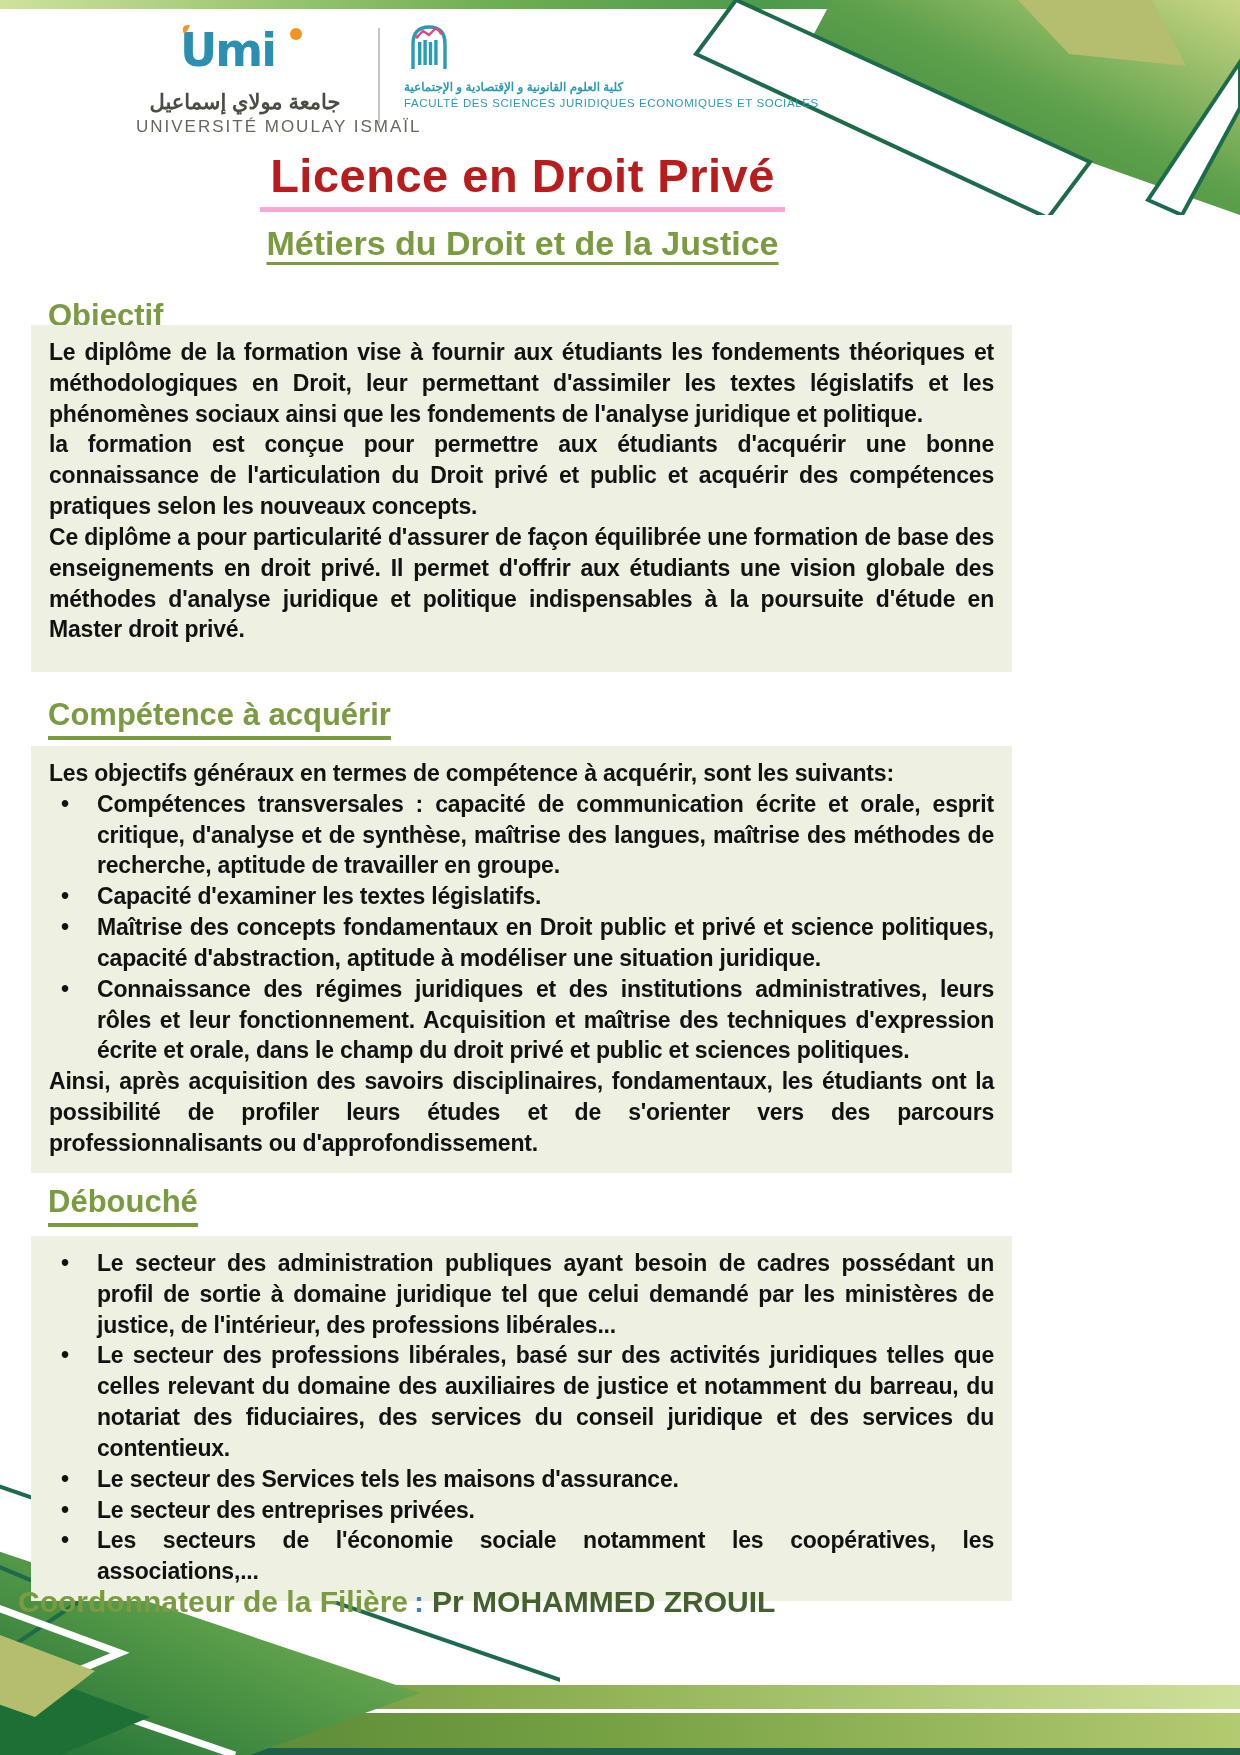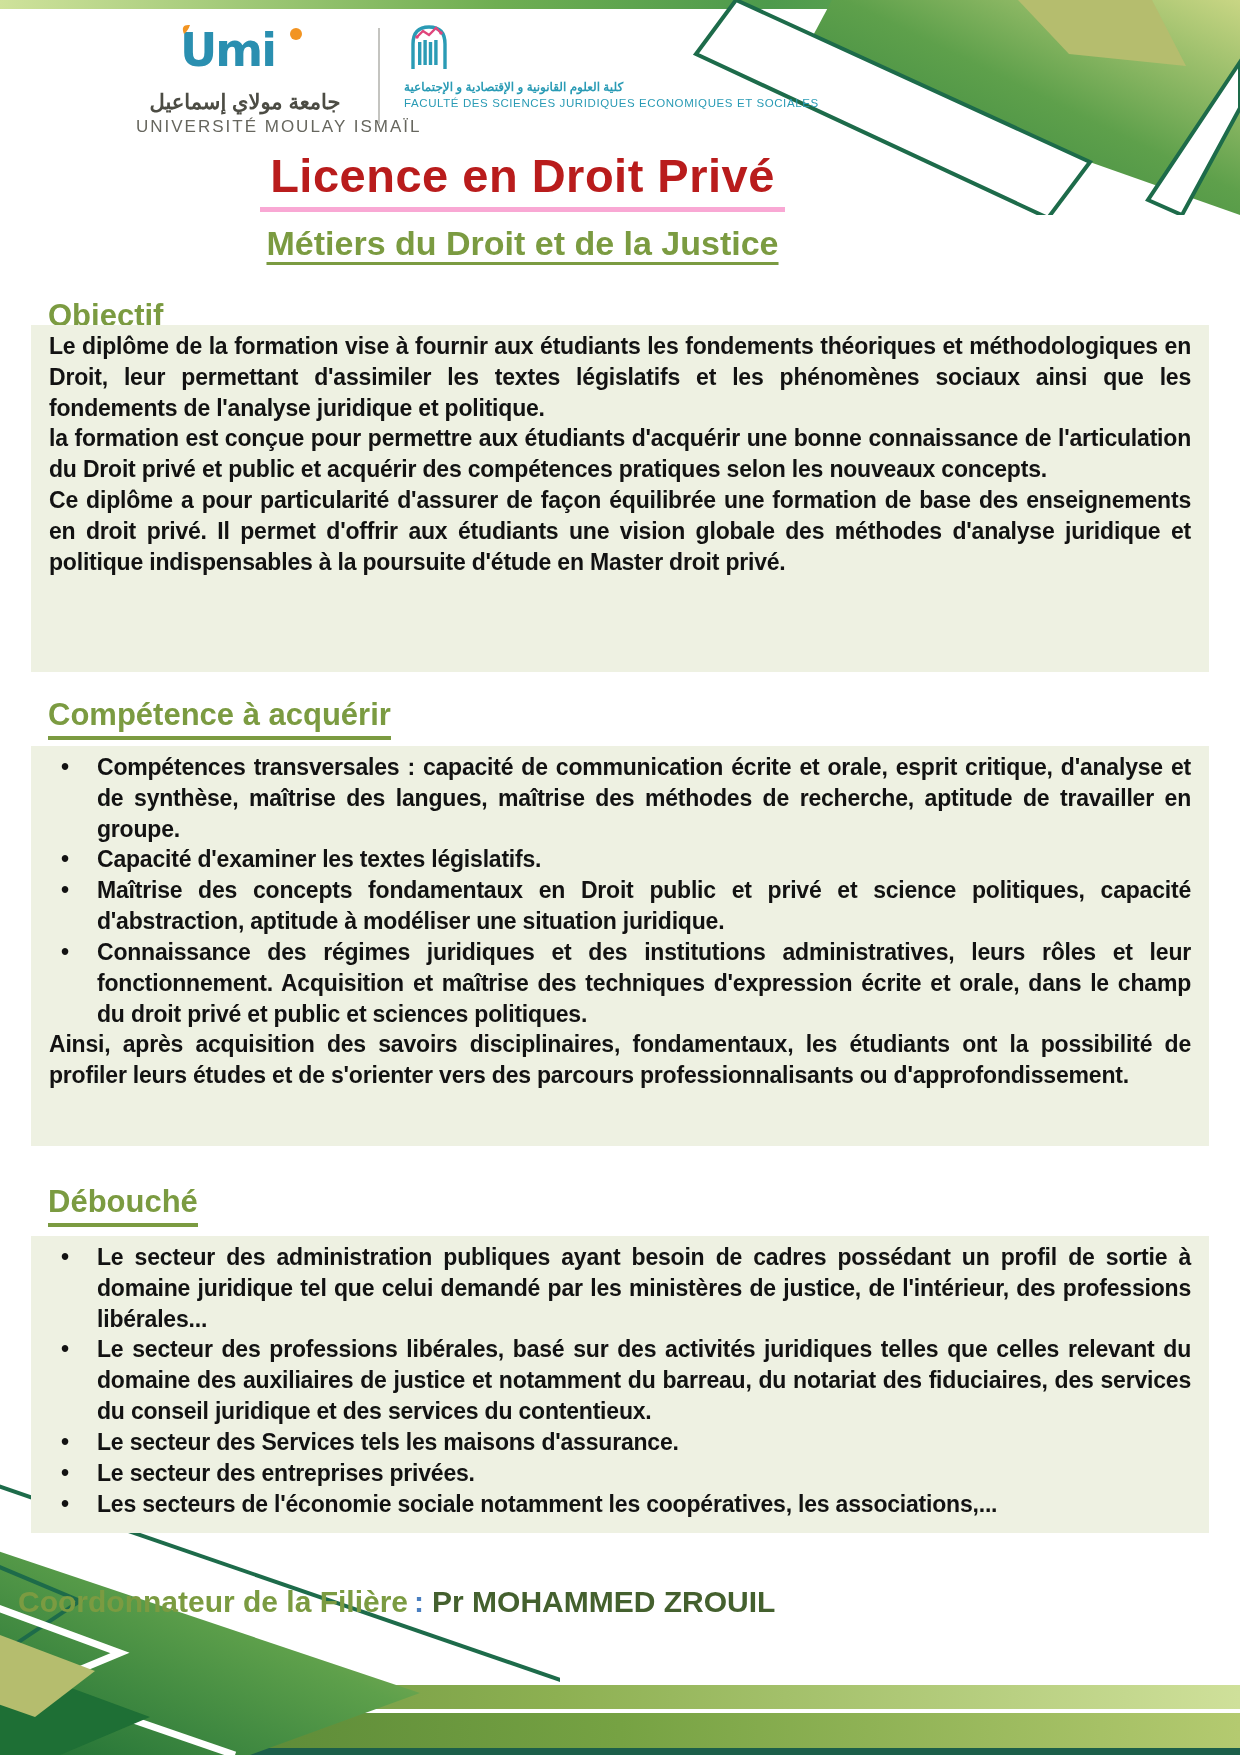--- a/index.html
+++ b/index.html
@@ -37,22 +37,22 @@
   .subtitle{display:inline-block;margin:0;font-size:34px;font-weight:bold;color:#7b9b41;
             text-decoration:underline;text-decoration-thickness:3px;text-underline-offset:7px;}
 
   
   .sec-heading{position:absolute;left:48px;z-index:3;margin:0;font-size:31px;font-weight:bold;color:#7b9b41;}
   .sec-heading span{display:inline-block;border-bottom:4px solid #7b9b41;padding-bottom:3px;}
   .h-objectif{top:281px;margin-top:17px;}
   .h-competence{top:697px;}
   .h-debouche{top:1184px;}
 
-  .box{position:absolute;left:31px;width:1178px;box-sizing:border-box;z-index:3;
-       background:#eef1e2;padding:6px 18px 14px 18px;
+  .box{position:absolute;left:31px;width:981px;box-sizing:border-box;z-index:3;
+       background:#eef1e2;padding:12px 18px 14px 18px;
        font-size:23px;font-weight:bold;line-height:1.34;color:#121212;
        letter-spacing:-.2px;text-align:justify;}
   .box-objectif{top:325px;min-height:347px;}
   .box-competence{top:746px;min-height:400px;}
   .box-debouche{top:1236px;min-height:254px;}
   .box p{margin:0;}
   .bullet-row{display:flex;}
   .bullet-glyph{flex:0 0 48px;padding-left:12px;box-sizing:border-box;}
   .bullet-glyph::before{content:"\2022";}
   .bullet-text{flex:1;margin:0;text-align:justify;}
@@ -147,20 +147,21 @@
   <div class="box box-objectif">
     <p>Le diplôme de la formation vise à fournir aux étudiants les fondements théoriques et méthodologiques en Droit, leur permettant d'assimiler les textes législatifs et les phénomènes sociaux ainsi que les fondements de l'analyse juridique et politique.</p>
     <p>la formation est conçue pour permettre aux étudiants d'acquérir une bonne connaissance de l'articulation du Droit privé et public et acquérir des compétences pratiques selon les nouveaux concepts.</p>
     <p>Ce diplôme a pour particularité d'assurer de façon équilibrée une formation de base des enseignements en droit privé. Il permet d'offrir aux étudiants une vision globale des méthodes d'analyse juridique et politique indispensables à la poursuite d'étude en Master droit privé.</p>
   </div>
 
   <h3 class="sec-heading h-competence">
     <span>Compétence à acquérir</span>
   </h3>
   <div class="box box-competence">
+    <p>Les objectifs généraux en termes de compétence à acquérir, sont les suivants:</p>
     <div class="bullet-row">
       <span class="bullet-glyph"></span>
       <p class="bullet-text">Compétences transversales : capacité de communication écrite et orale, esprit critique, d'analyse et de synthèse, maîtrise des langues, maîtrise des méthodes de recherche, aptitude de travailler en groupe.</p>
     </div>
     <div class="bullet-row">
       <span class="bullet-glyph"></span>
       <p class="bullet-text">Capacité d'examiner les textes législatifs.</p>
     </div>
     <div class="bullet-row">
       <span class="bullet-glyph"></span>

